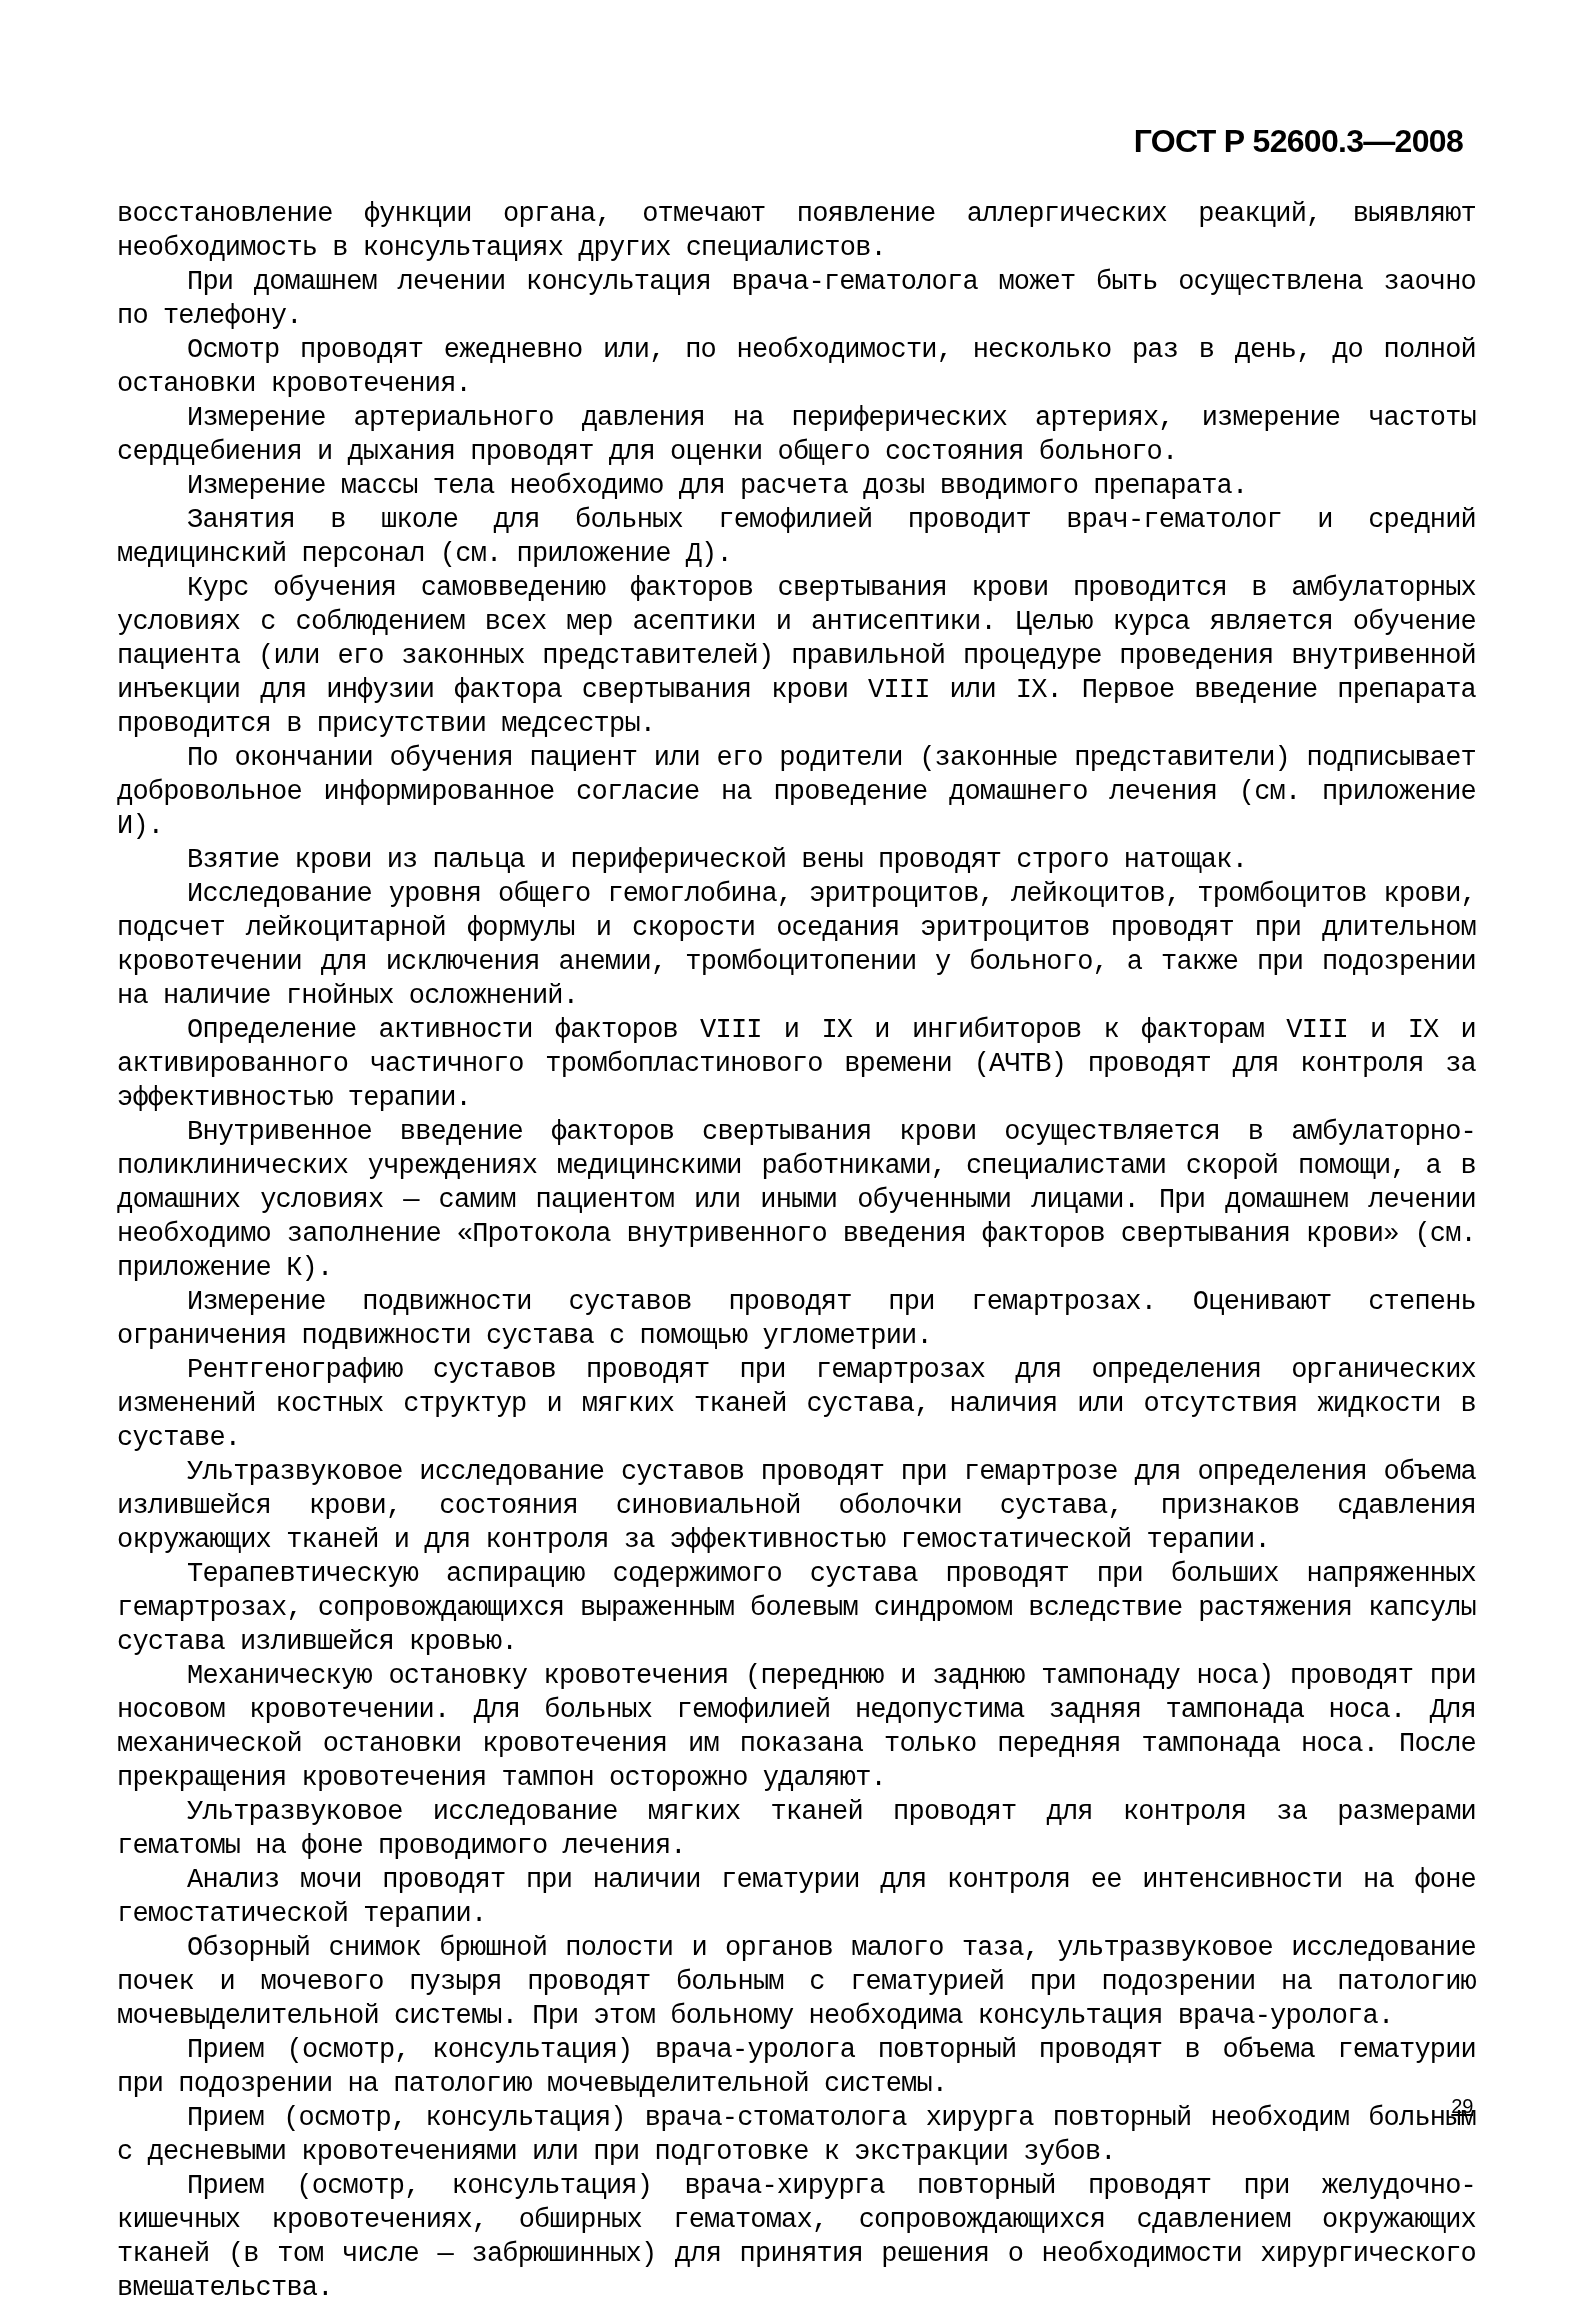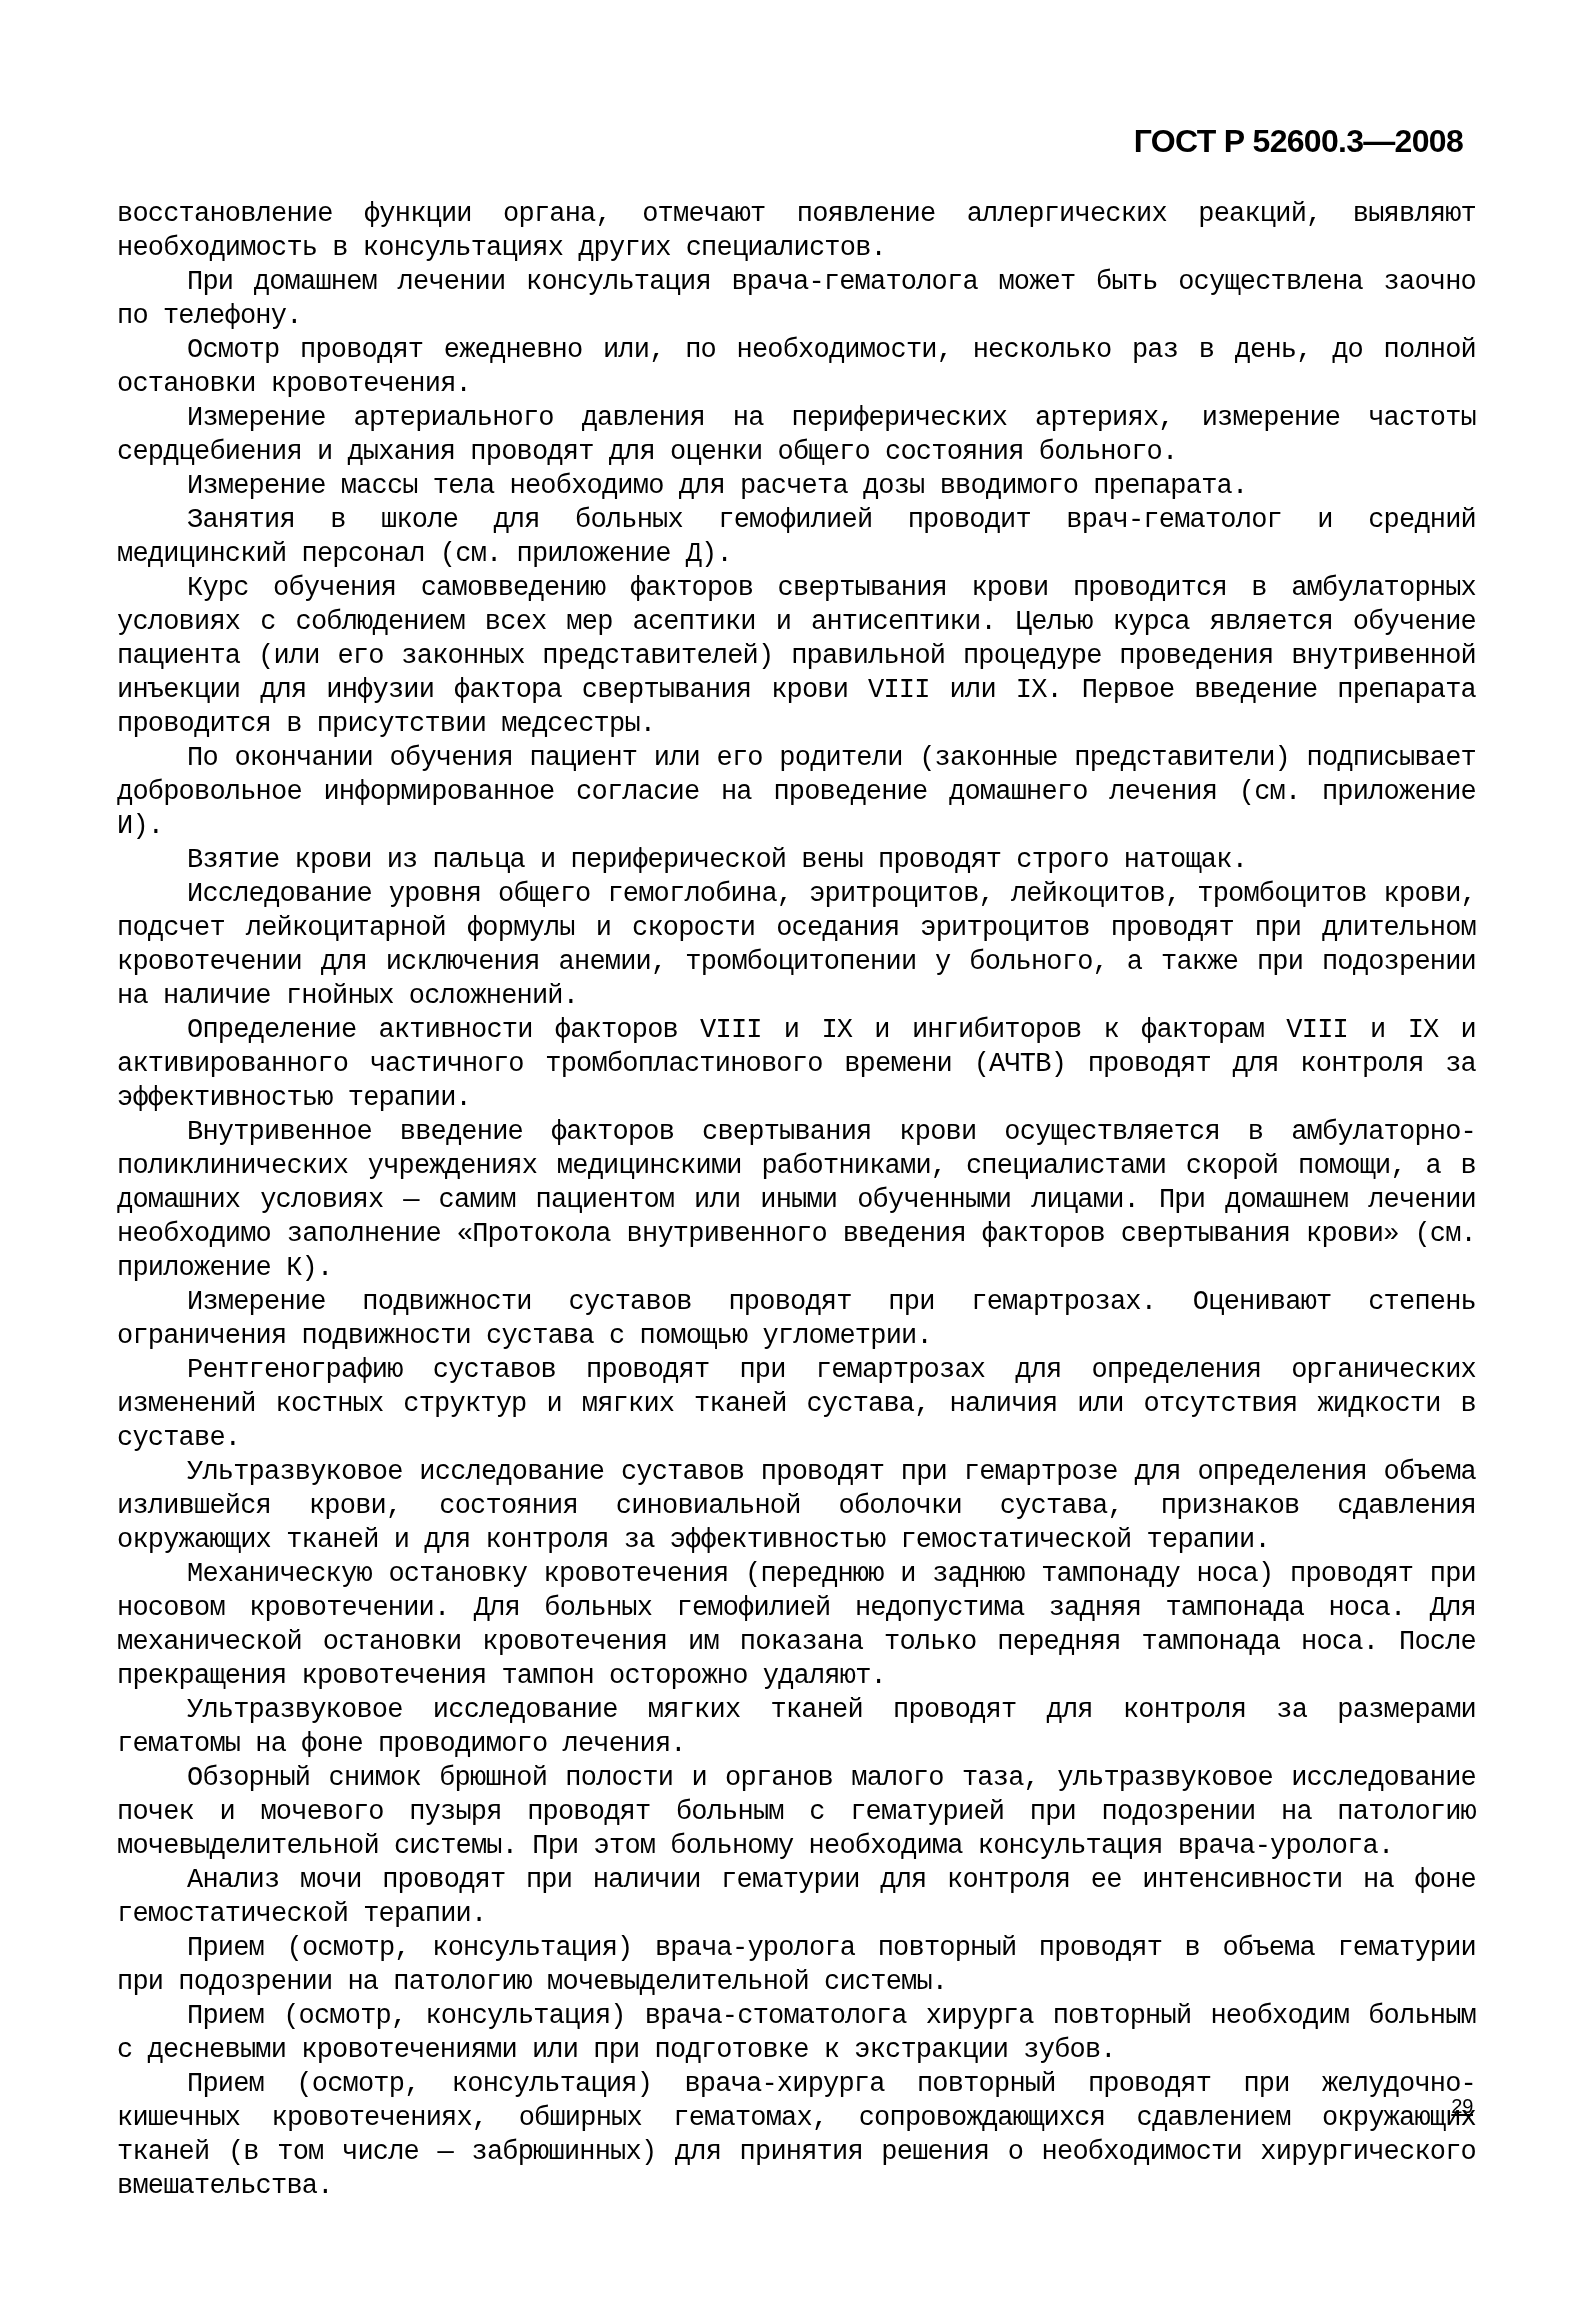--- a/index.html
+++ b/index.html
@@ -72,24 +72,25 @@
       <p class="para indent">Занятия в школе для больных гемофилией проводит врач-гематолог и средний медицинский персонал (см. приложение Д).</p>
       <p class="para indent">Курс обучения самовведению факторов свертывания крови проводится в амбулаторных условиях с соблюдением всех мер асептики и антисептики. Целью курса является обучение пациента (или его законных представителей) правильной процедуре проведения внутривенной инъекции для инфузии фактора свертывания крови VIII или IX. Первое введение препарата проводится в присутствии медсестры.</p>
       <p class="para indent">По окончании обучения пациент или его родители (законные представители) подписывает добровольное информированное согласие на проведение домашнего лечения (см. приложение И).</p>
       <p class="para indent">Взятие крови из пальца и периферической вены проводят строго натощак.</p>
       <p class="para indent">Исследование уровня общего гемоглобина, эритроцитов, лейкоцитов, тромбоцитов крови, подсчет лейкоцитарной формулы и скорости оседания эритроцитов проводят при длительном кровотечении для исключения анемии, тромбоцитопении у больного, а также при подозрении на наличие гнойных осложнений.</p>
       <p class="para indent">Определение активности факторов VIII и IX и ингибиторов к факторам VIII и IX и активированного частичного тромбопластинового времени (АЧТВ) проводят для контроля за эффективностью терапии.</p>
       <p class="para indent">Внутривенное введение факторов свертывания крови осуществляется в амбулаторно-поликлинических учреждениях медицинскими работниками, специалистами скорой помощи, а в домашних условиях — самим пациентом или иными обученными лицами. При домашнем лечении необходимо заполнение «Протокола внутривенного введения факторов свертывания крови» (см. приложение К).</p>
       <p class="para indent">Измерение подвижности суставов проводят при гемартрозах. Оценивают степень ограничения подвижности сустава с помощью углометрии.</p>
       <p class="para indent">Рентгенографию суставов проводят при гемартрозах для определения органических изменений костных структур и мягких тканей сустава, наличия или отсутствия жидкости в суставе.</p>
       <p class="para indent">Ультразвуковое исследование суставов проводят при гемартрозе для определения объема излившейся крови, состояния синовиальной оболочки сустава, признаков сдавления окружающих тканей и для контроля за эффективностью гемостатической терапии.</p>
+      <p class="para indent">Терапевтическую аспирацию содержимого сустава проводят при больших напряженных гемартрозах, сопровождающихся выраженным болевым синдромом вследствие растяжения капсулы сустава излившейся кровью.</p>
       <p class="para indent">Механическую остановку кровотечения (переднюю и заднюю тампонаду носа) проводят при носовом кровотечении. Для больных гемофилией недопустима задняя тампонада носа. Для механической остановки кровотечения им показана только передняя тампонада носа. После прекращения кровотечения тампон осторожно удаляют.</p>
       <p class="para indent">Ультразвуковое исследование мягких тканей проводят для контроля за размерами гематомы на фоне проводимого лечения.</p>
+      <p class="para indent">Анализ мочи проводят при наличии гематурии для контроля ее интенсивности на фоне гемостатической терапии.</p>
       <p class="para indent">Обзорный снимок брюшной полости и органов малого таза, ультразвуковое исследование почек и мочевого пузыря проводят больным с гематурией при подозрении на патологию мочевыделительной системы. При этом больному необходима консультация врача-уролога.</p>
-      <p class="para indent">Анализ мочи проводят при наличии гематурии для контроля ее интенсивности на фоне гемостатической терапии.</p>
       <p class="para indent">Прием (осмотр, консультация) врача-уролога повторный проводят в объема гематурии при подозрении на патологию мочевыделительной системы.</p>
       <p class="para indent">Прием (осмотр, консультация) врача-стоматолога хирурга повторный необходим больным с десневыми кровотечениями или при подготовке к экстракции зубов.</p>
       <p class="para indent">Прием (осмотр, консультация) врача-хирурга повторный проводят при желудочно-кишечных кровотечениях, обширных гематомах, сопровождающихся сдавлением окружающих тканей (в том числе — забрюшинных) для принятия решения о необходимости хирургического вмешательства.</p>
     </div>
 
   <div class="page-number">29</div>
 </div>
 
 
 </body></html>

